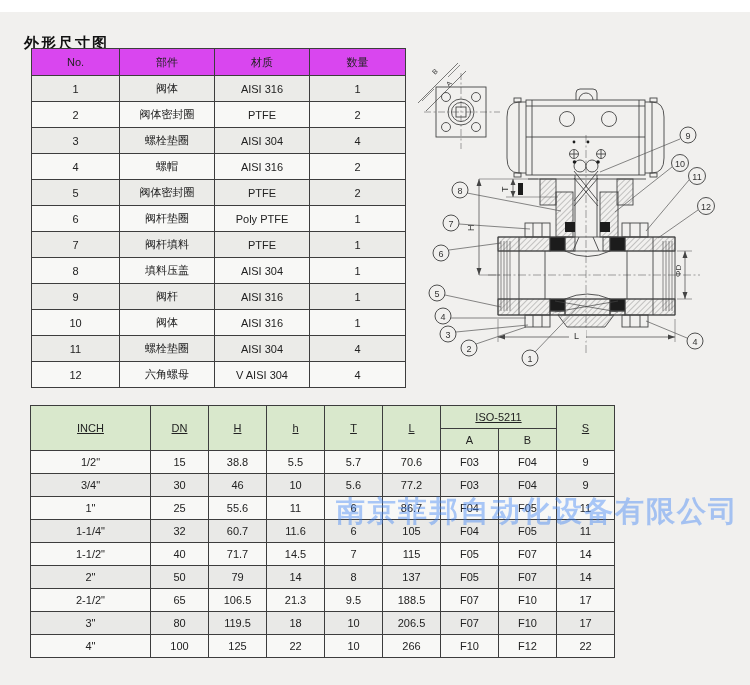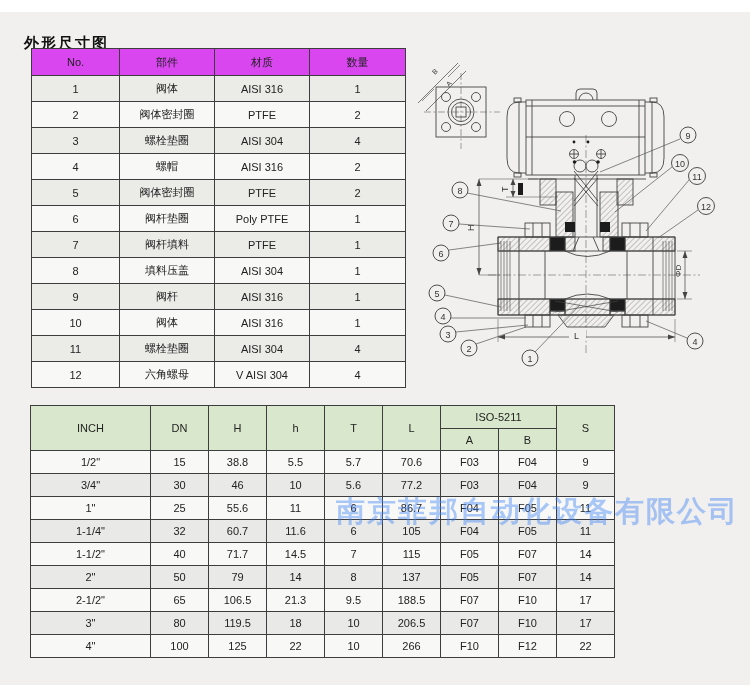--- a/index.html
+++ b/index.html
@@ -11,21 +11,21 @@
   .title{position:absolute;left:24px;top:34px;font-size:15px;font-weight:bold;color:#111;letter-spacing:2px;}
   table{border-collapse:collapse;table-layout:fixed;}
   th,td{border:1px solid #3d3d3d;text-align:center;vertical-align:middle;padding:0;font-weight:normal;}
   .parts-table{position:absolute;left:31px;top:48px;width:374px;font-size:11px;}
   .parts-table th{height:26px;background:#d946ef;}
   .parts-table td{height:25px;}
   .parts-table tbody tr:nth-child(odd) td{background:#ebebe8;}
   .parts-table tbody tr:nth-child(even) td{background:#f8f8f6;}
   .dim-table{position:absolute;left:30px;top:405px;width:584px;font-size:11px;}
   .dim-table thead th{background:#d9e8cc;}
-  .dim-table thead tr.h1 th{height:22px;}
+  .dim-table thead tr.h1 th{height:22px;text-decoration:underline;}
   .dim-table thead tr.h2 th{height:21px;}
   .dim-table td{height:22px;}
   .dim-table tbody tr:nth-child(odd) td{background:#f8f8f6;}
   .dim-table tbody tr:nth-child(even) td{background:#e9e9e7;}
   .watermark{
     position:absolute;left:336px;top:461px;width:414px;height:36px;overflow:hidden;
     font-size:29px;letter-spacing:2px;white-space:nowrap;color:#3b82f6;opacity:.42;
     z-index:3;pointer-events:none;font-weight:bold;margin-top:31px;
   }
   .diagram{position:absolute;left:408px;top:45px;z-index:1;}

